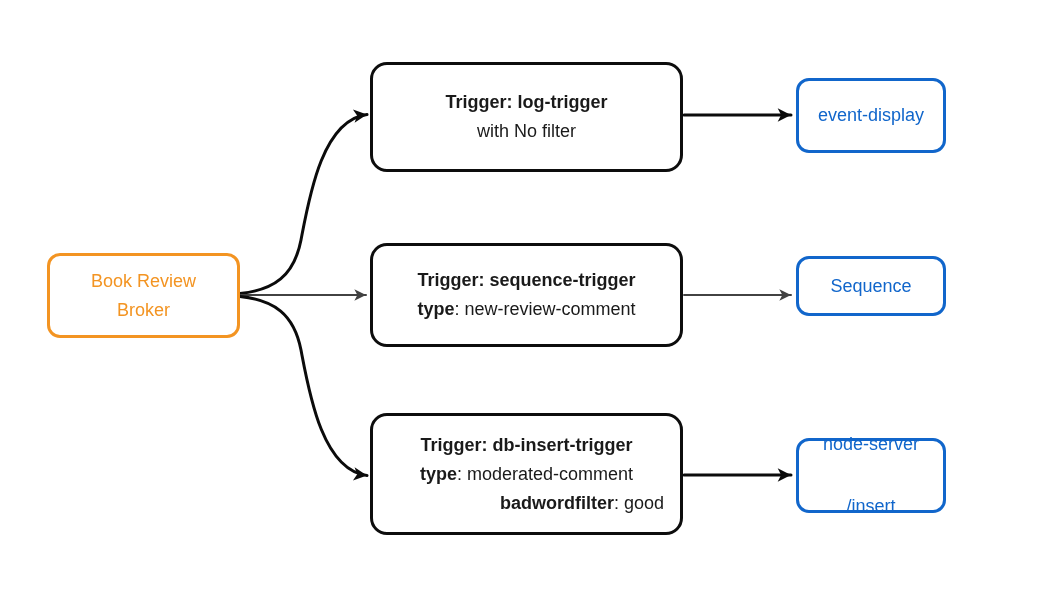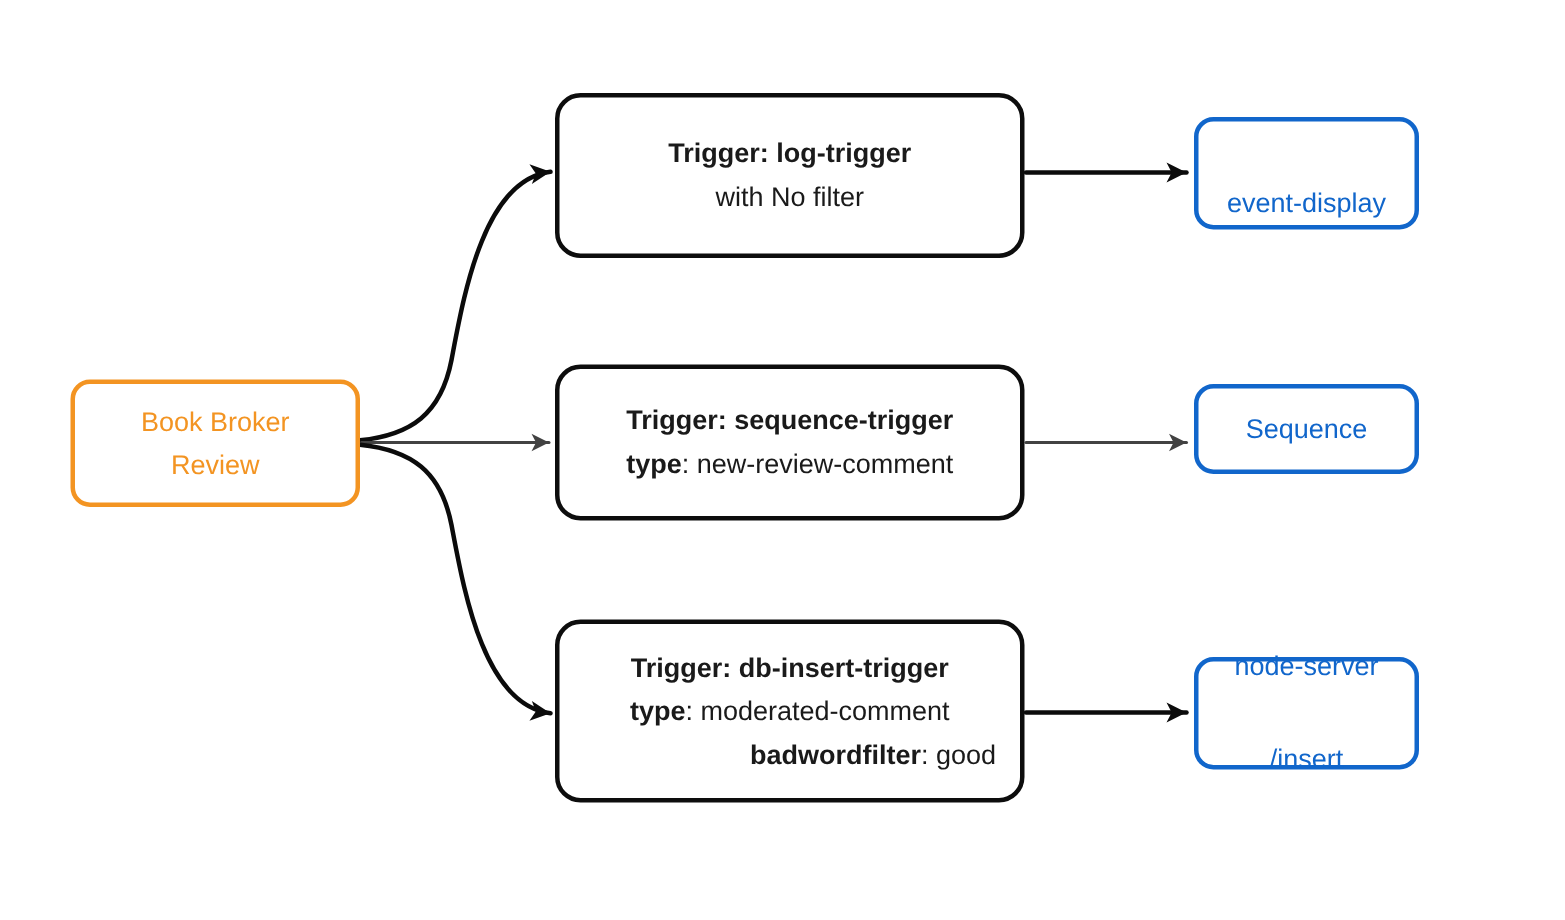--- a/index.html
+++ b/index.html
@@ -54,21 +54,21 @@
   .trigger-node.t1 { top: 62px;  height: 110px; }
   .trigger-node.t2 { top: 243px; height: 104px; }
   .trigger-node.t3 { top: 413px; height: 122px; }
 
   .sink-node {
     left: 796px; width: 150px;
     border: 3px solid var(--sink-accent, #1166cb);
     border-radius: 13px;
     color: var(--sink-accent, #1166cb);
   }
-  .sink-node.s1 { top: 78px;  height: 75px; justify-content: flex-end; }
+  .sink-node.s1 { top: 78px;  height: 75px; }
   .sink-node.s2 { top: 256px; height: 60px; }
   .sink-node.s3 { top: 438px; height: 75px; gap: 33px; }
 </style>
 </head>
 <body>
 
 <div class="stage">
 
   <svg class="edges-layer" width="1043" height="613" viewBox="0 0 1043 613" xmlns="http://www.w3.org/2000/svg">
     <defs>
@@ -81,22 +81,22 @@
     </defs>
     <path class="edge primary" d="M 240 293.5 C 274 290, 294 276, 301 240 C 309 198, 322 120, 367 114.5"></path>
     <path class="edge secondary" d="M 241 295 L 366 295"></path>
     <path class="edge primary" d="M 240 296.5 C 274 300, 294 314, 301 350 C 309 392, 322 470, 367 475.5"></path>
     <path class="edge primary" d="M 684 115 L 791 115"></path>
     <path class="edge secondary" d="M 684 295 L 791 295"></path>
     <path class="edge primary" d="M 684 475 L 791 475"></path>
   </svg>
 
   <div class="node broker-node">
-    <div class="line">Book Broker</div>
-    <div class="line">Review</div>
+    <div class="line">Book Review</div>
+    <div class="line">Broker</div>
   </div>
 
   <div class="node trigger-node t1">
     <div class="line bold">Trigger: log-trigger</div>
     <div class="line">with No filter</div>
   </div>
 
   <div class="node trigger-node t3">
     <div class="line bold">Trigger: db-insert-trigger</div>
     <div class="line"><span class="bold">type</span><span>: moderated-comment</span></div>

